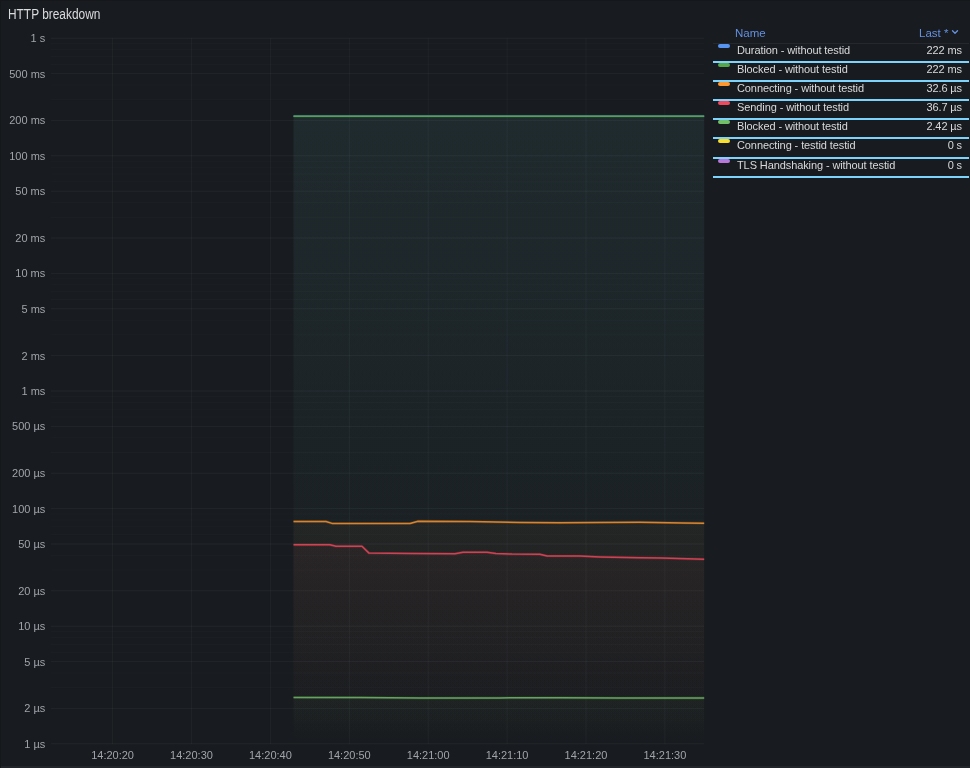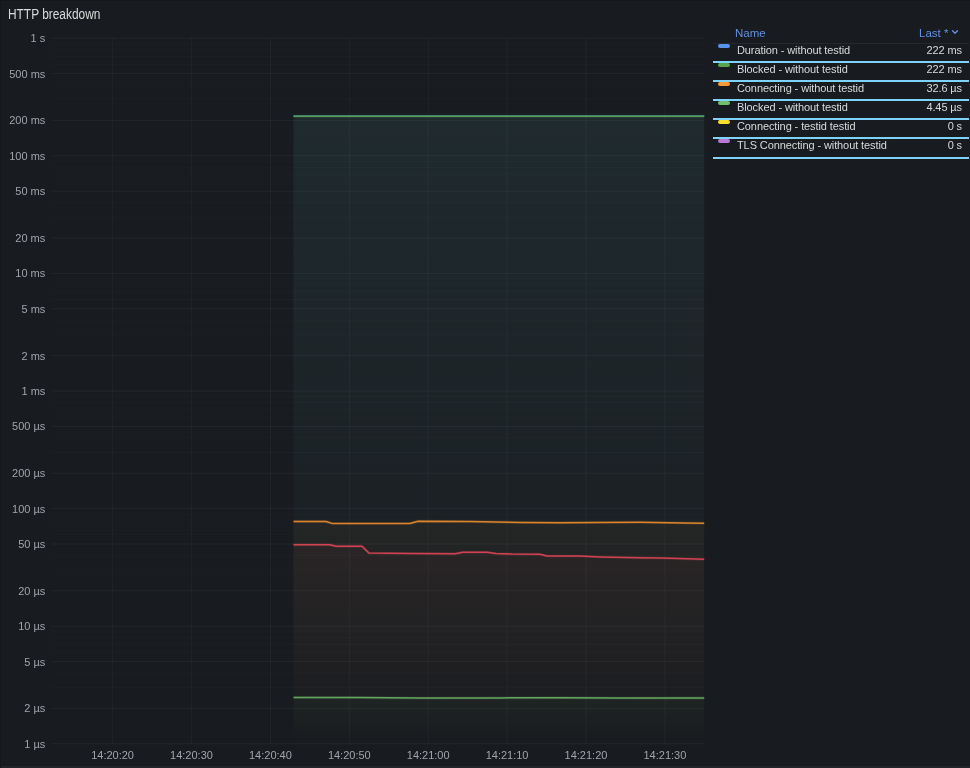--- a/index.html
+++ b/index.html
@@ -105,26 +105,31 @@
       <span class="sw" style="background:#56A64B"></span>
       <span class="nm">Blocked - without testid</span>
       <span class="vl">222 ms</span>
     </div>
 <div class="lrow">
       <span class="sw" style="background:#FF9830"></span>
       <span class="nm">Connecting - without testid</span>
       <span class="vl">32.6 µs</span>
     </div>
 <div class="lrow">
+      <span class="sw" style="background:#F2495C"></span>
+      <span class="nm">Sending - without testid</span>
+      <span class="vl">36.7 µs</span>
+    </div>
+<div class="lrow">
       <span class="sw" style="background:#73BF69"></span>
       <span class="nm">Blocked - without testid</span>
-      <span class="vl">4.45 µs</span>
+      <span class="vl">2.42 µs</span>
     </div>
 <div class="lrow">
       <span class="sw" style="background:#FADE2A"></span>
       <span class="nm">Connecting - testid testid</span>
       <span class="vl">0 s</span>
     </div>
 <div class="lrow">
       <span class="sw" style="background:#B877D9"></span>
-      <span class="nm">TLS Connecting - without testid</span>
+      <span class="nm">TLS Handshaking - without testid</span>
       <span class="vl">0 s</span>
     </div>
 </div>
 </body></html>

